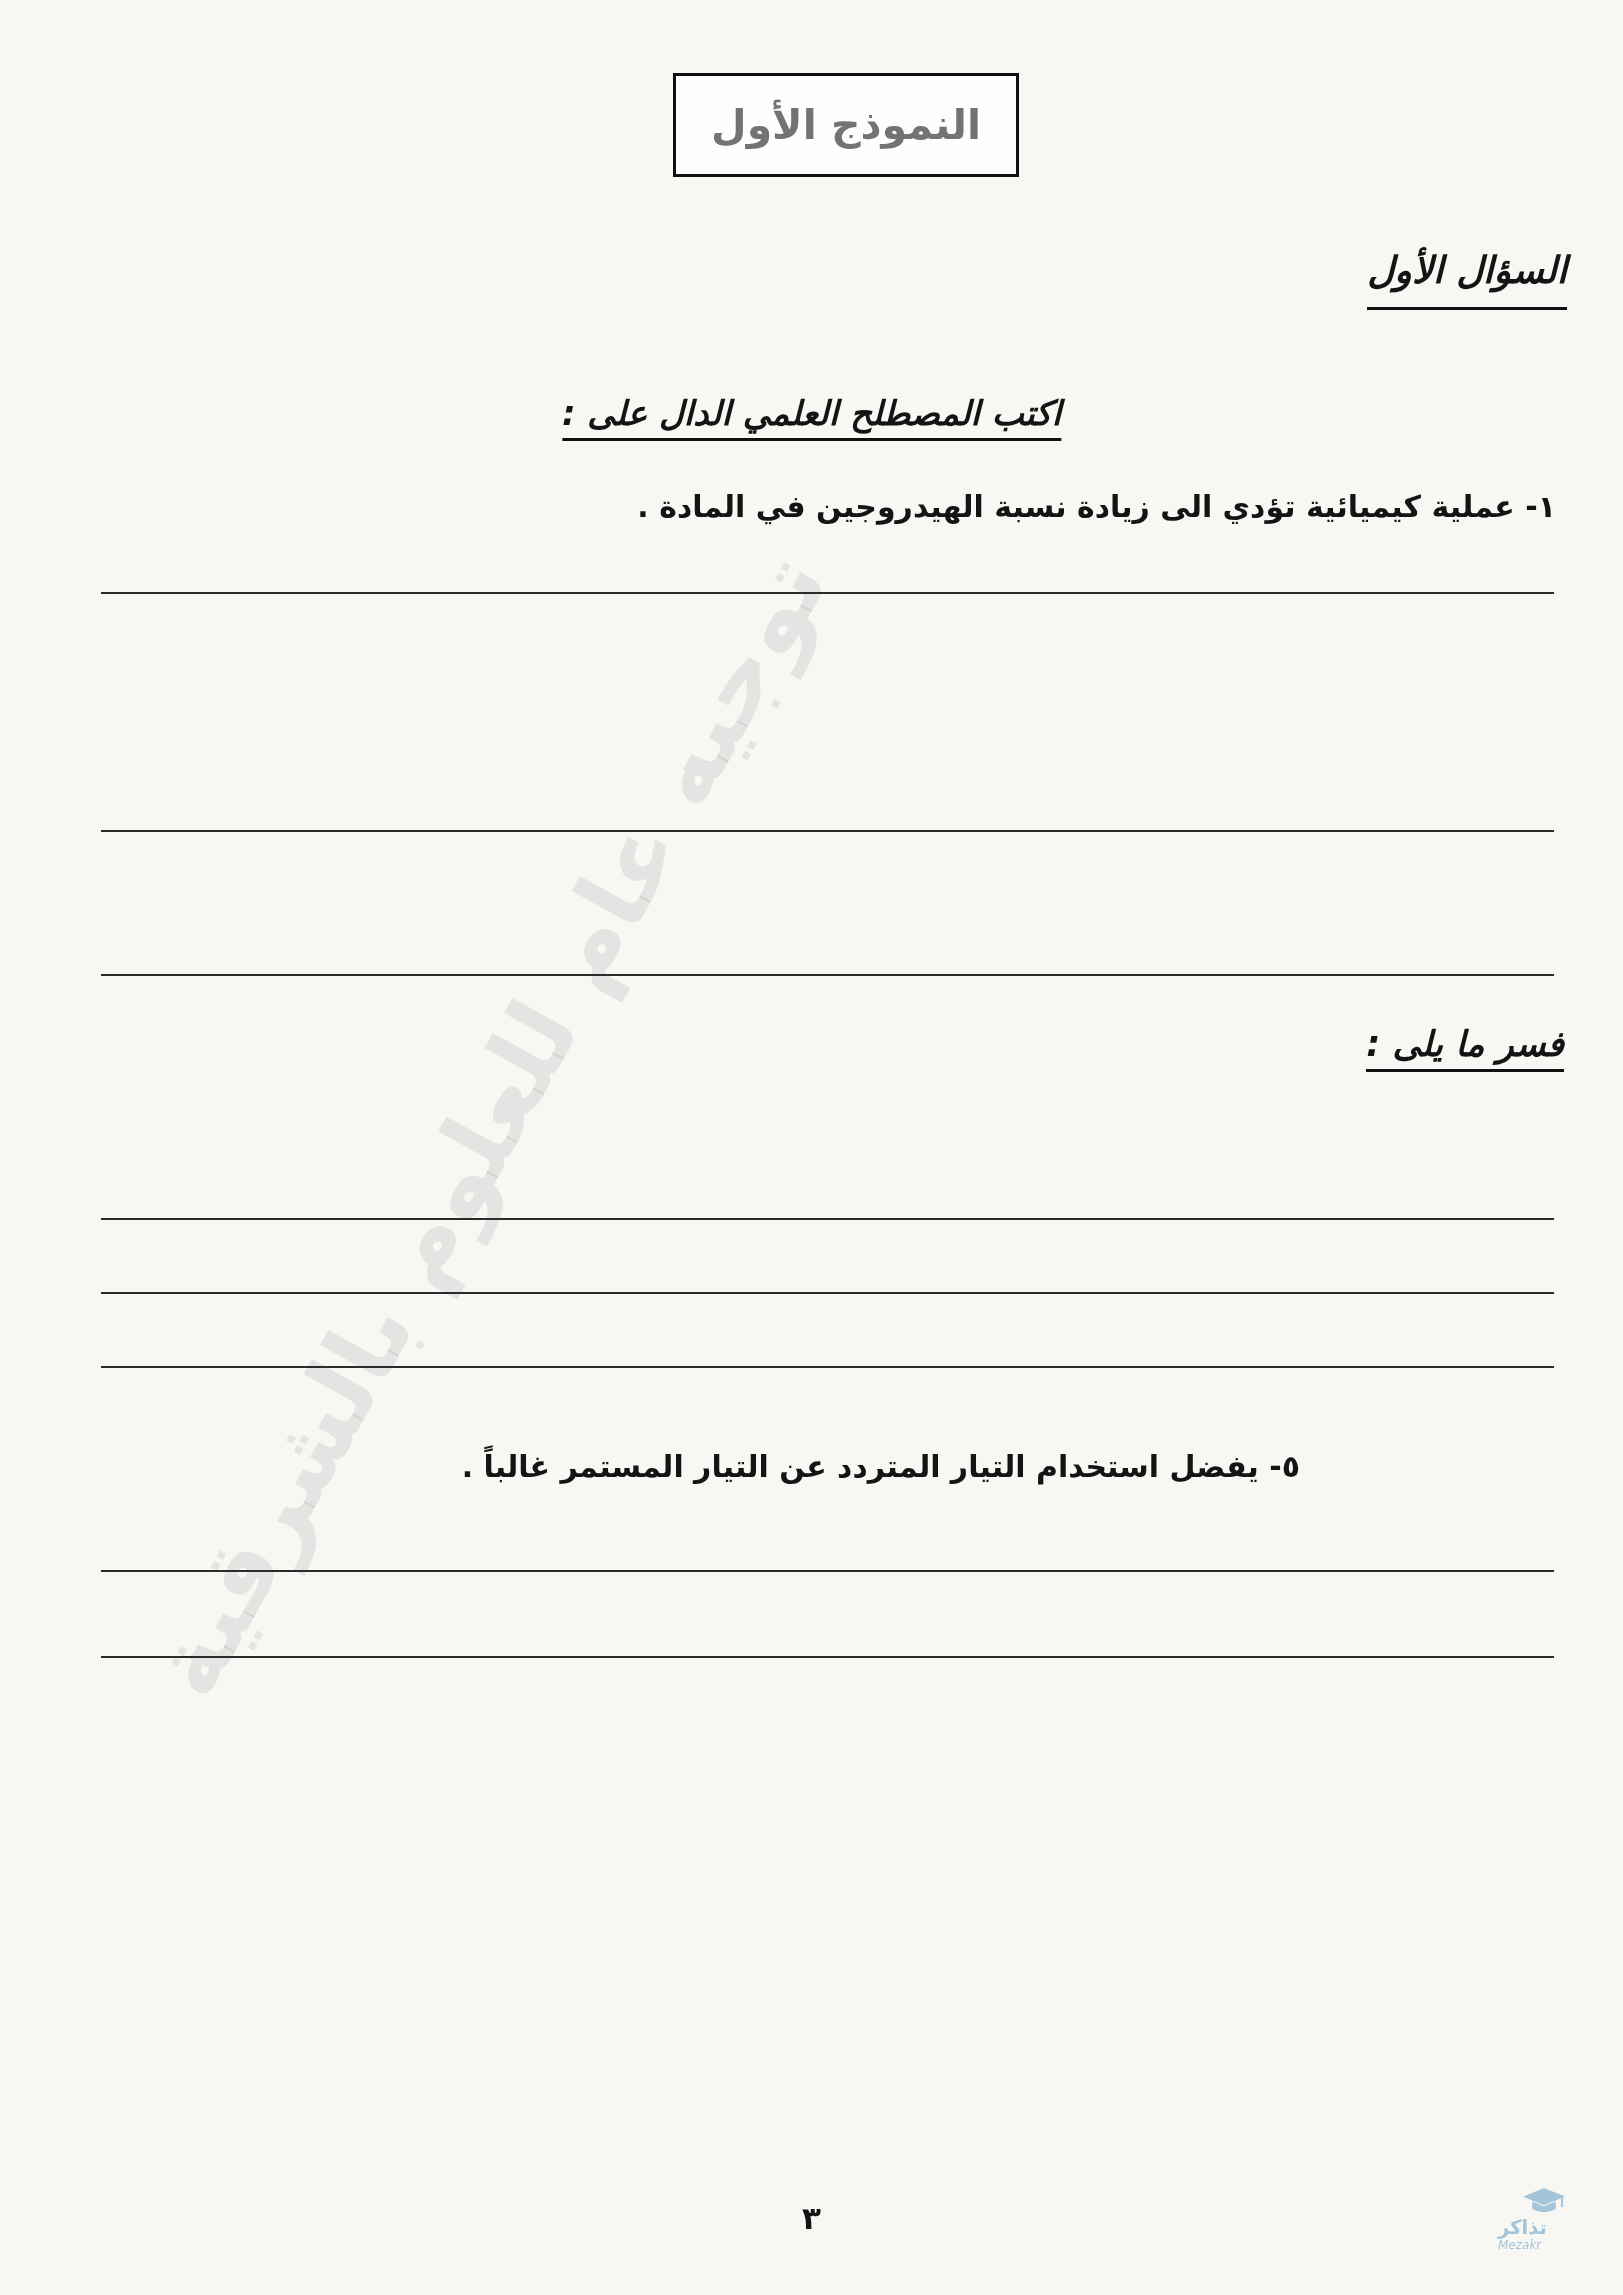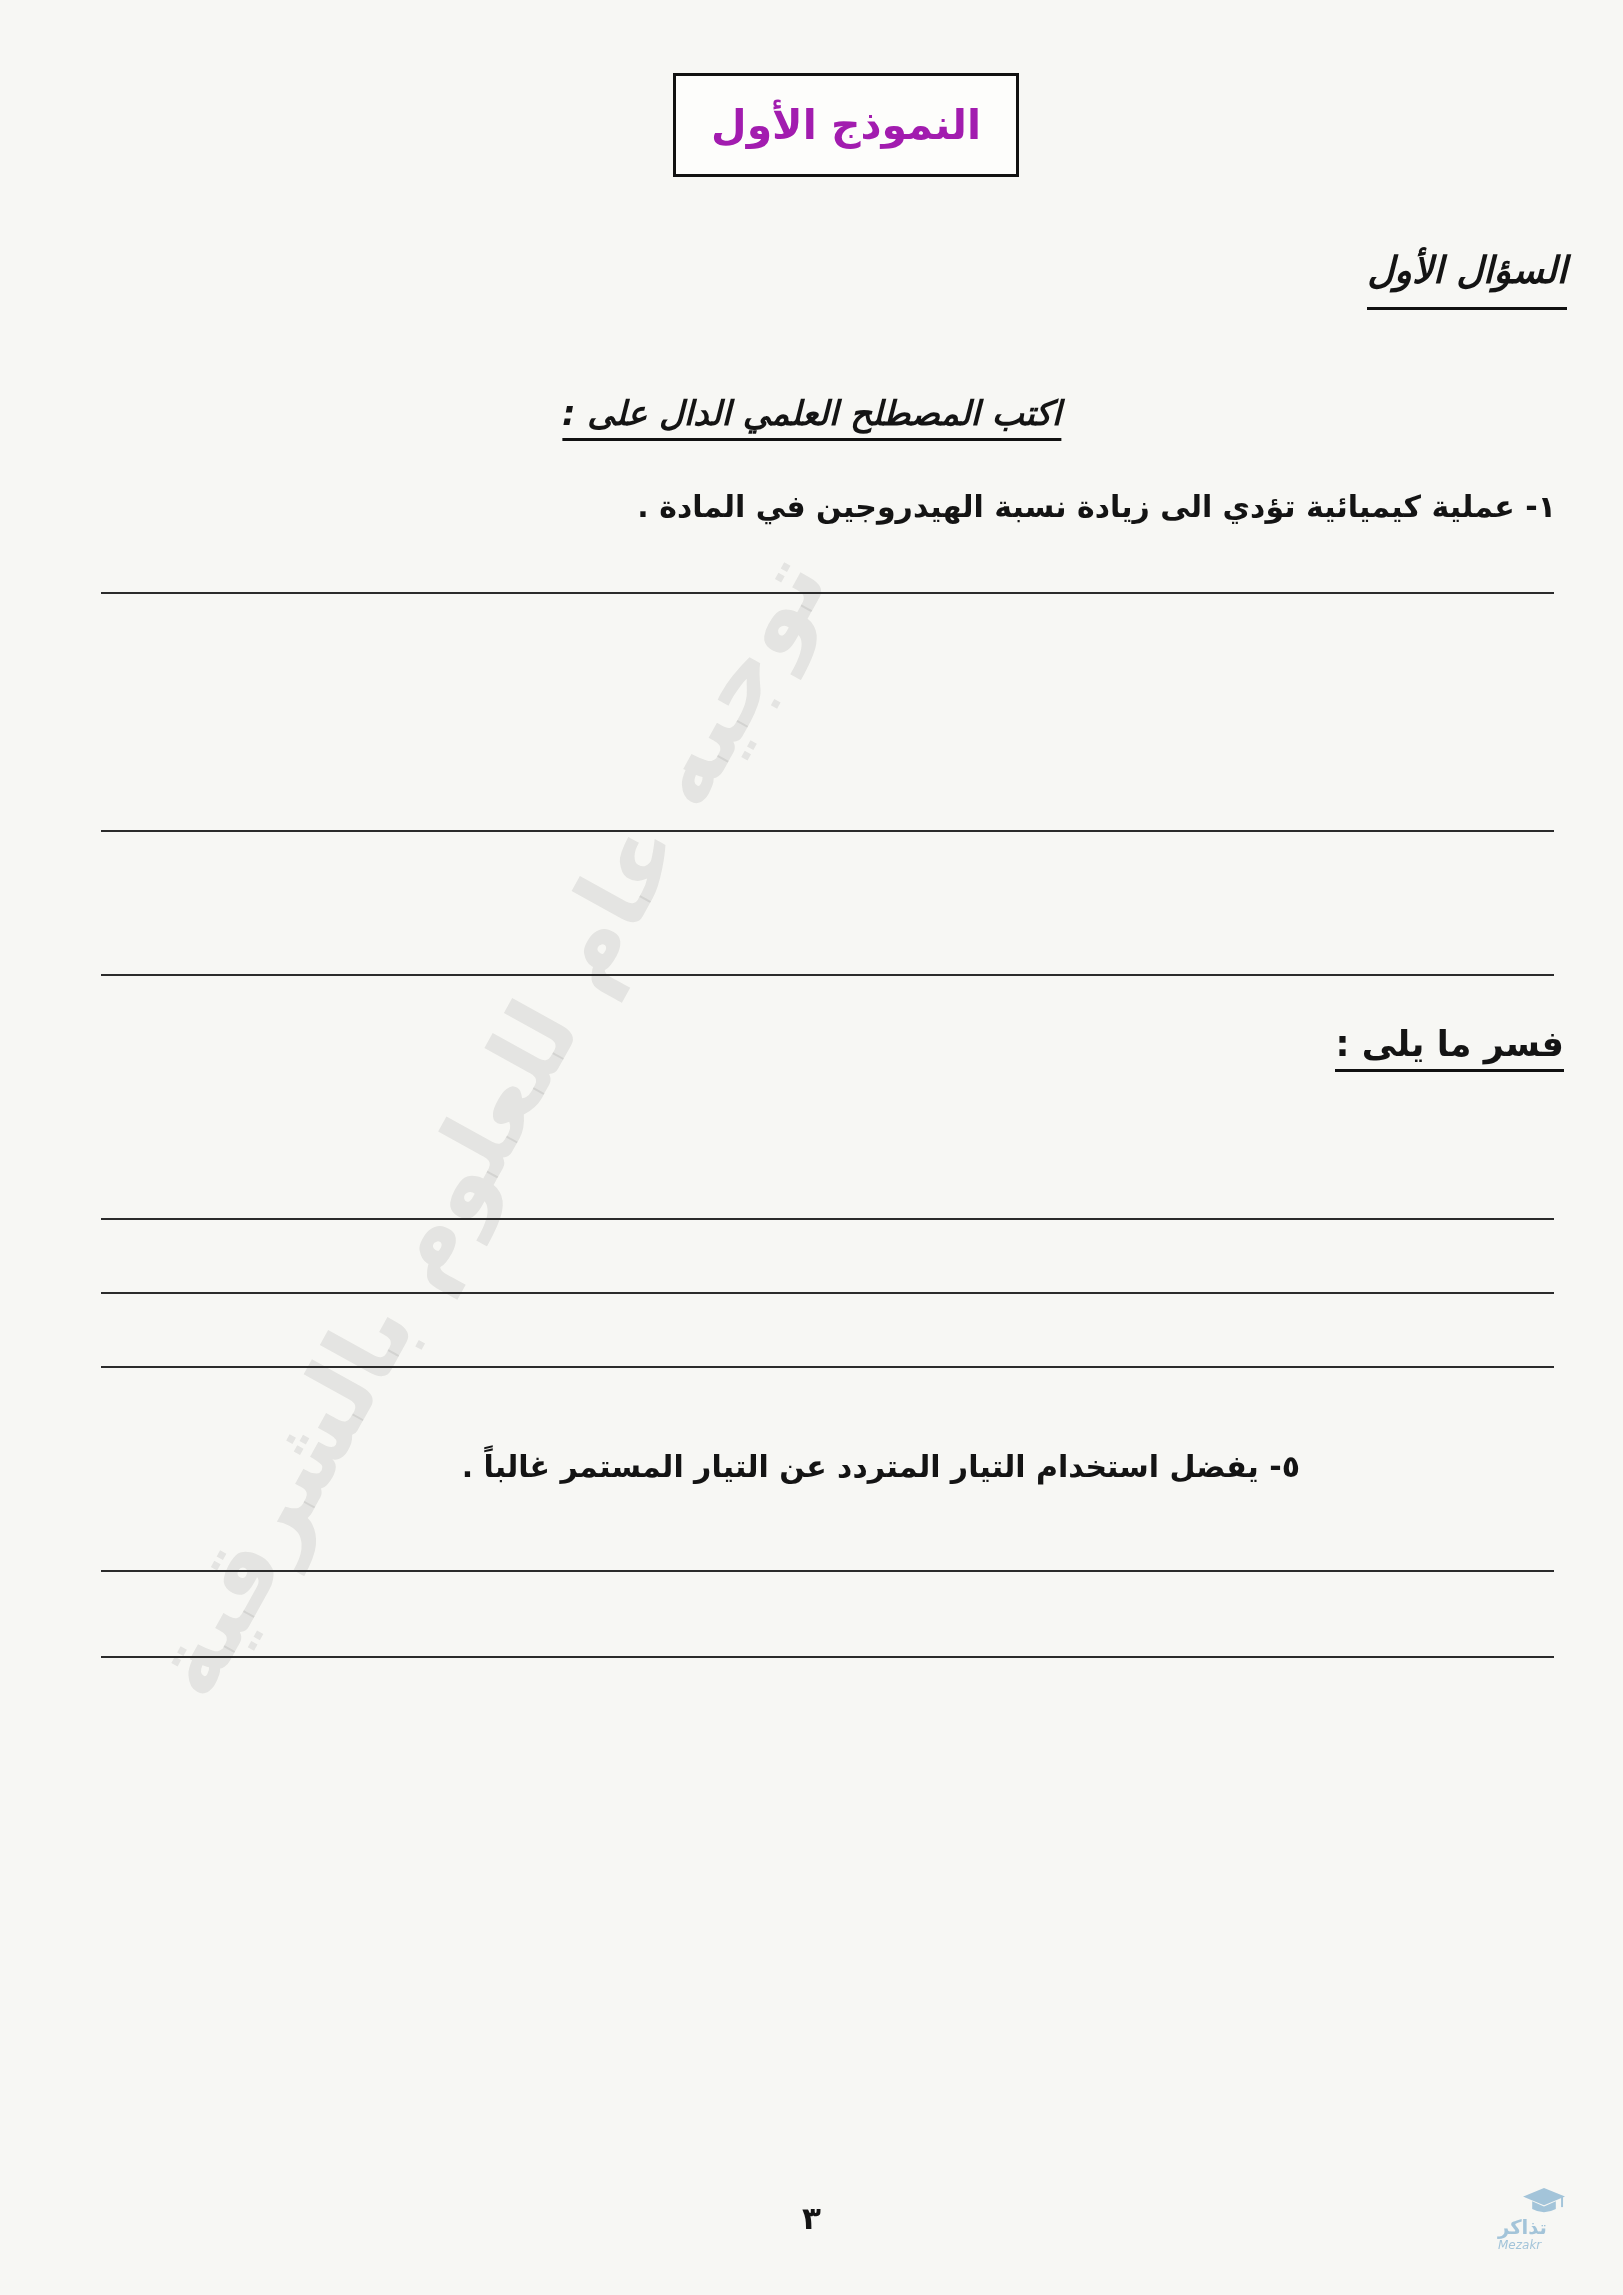--- a/index.html
+++ b/index.html
@@ -37,21 +37,21 @@
     left: 673px;
     width: 340px;
     height: 98px;
     border: 3.3px solid #111;
     background: #fdfdfb;
     display: flex;
     align-items: center;
     justify-content: center;
   }
   .title-box span {
-    color: #a21caf;
+    color: #737373;
     font-size: 41px;
     font-weight: bold;
   }
   
   .q-heading {
     position: absolute;
     top: 249px;
     right: 56px;
     font-size: 37px;
     font-weight: bold;
@@ -70,20 +70,21 @@
     border-bottom: 3.3px solid #111;
     padding-bottom: 5.2px;
     white-space: nowrap;
   }
   .explain-heading {
     position: absolute;
     top: 1024px;
     right: 59px;
     font-size: 35px;
     font-weight: bold;
+    font-style: italic;
     border-bottom: 3.3px solid #111;
     padding-bottom: 5.2px;
   }
   
   .item {
     position: absolute;
     margin: 2px;
     font-size: 30px;
     font-weight: bold;
     line-height: 1.45;

